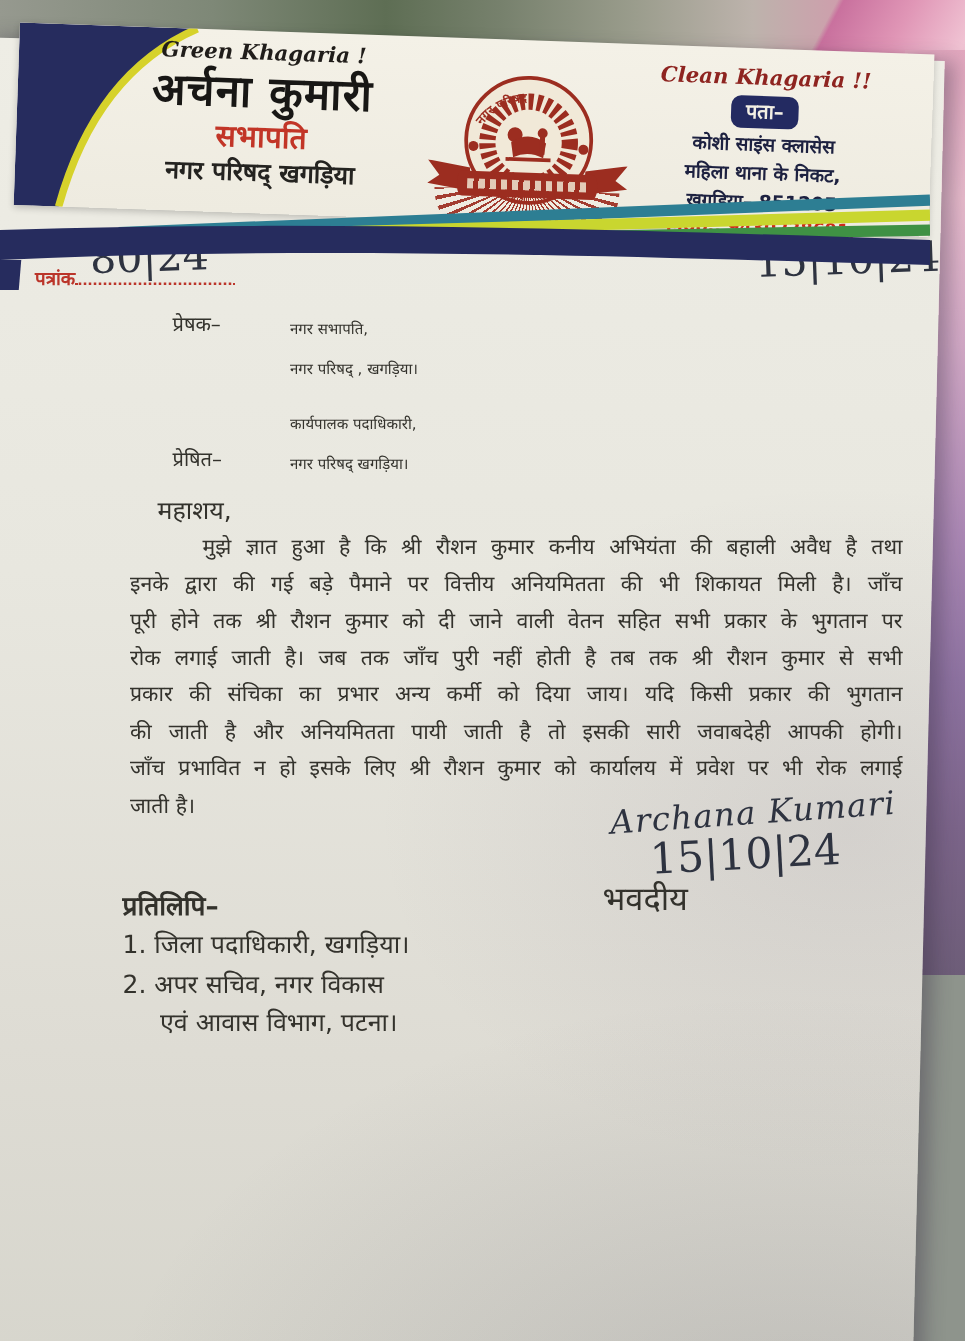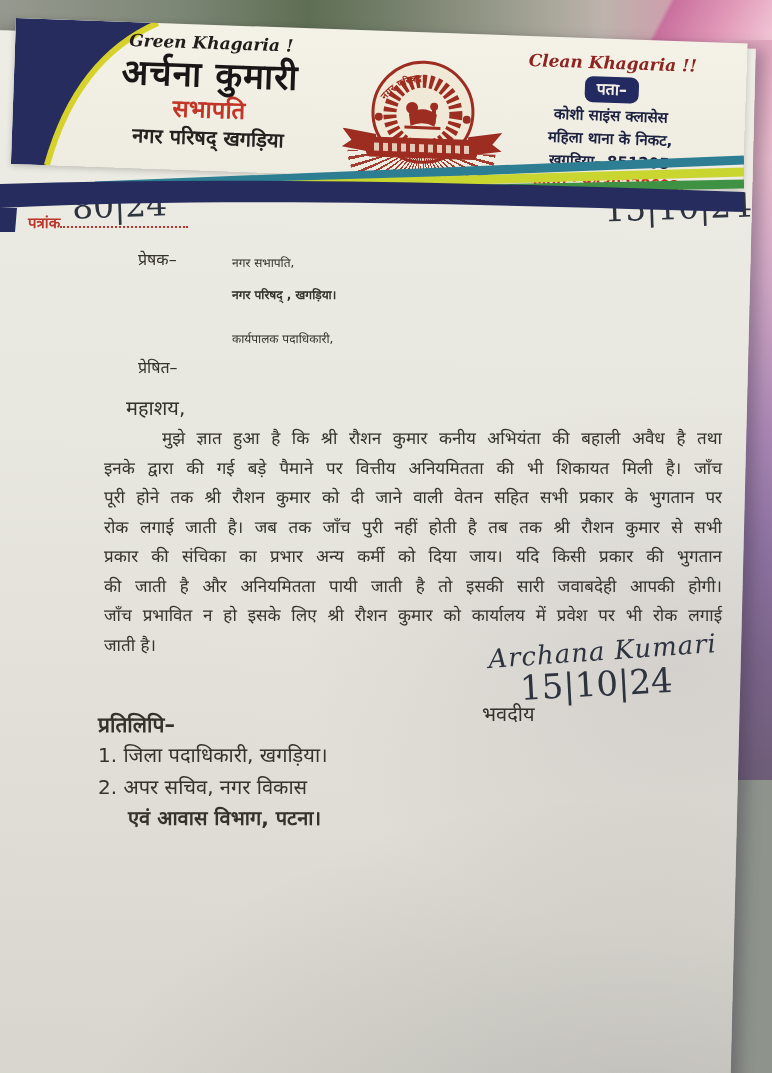--- a/index.html
+++ b/index.html
@@ -64,21 +64,21 @@
   .redlbl{font-size:15px;font-weight:bold;color:#bb352a;}
   .dotline{display:inline-block;border-bottom:2px dotted #bb352a;height:14px;}
   .hand{position:absolute;font-family:"DejaVu Serif","Liberation Serif",serif;
     color:#2e3340;white-space:nowrap;}
   .fromto-label{font-size:16px;font-weight:normal;}
   .fromto-line{font-size:12px;line-height:31px;}
   .body-line{font-size:17px;line-height:29.5px;text-align:justify;text-align-last:justify;}
   .body-line.first{padding-left:58px;}
   .body-line.last{text-align-last:left;}
   .copy-list div{font-size:20px;line-height:31.5px;color:#33322c;}
-  .copy-list div:nth-child(3){padding-left:30px;font-weight:bold;}
+  .copy-list div:nth-child(3){padding-left:30px;}
 </style>
 </head>
 <body>
 
 <div class="stage">
 
   <div class="bg-top"></div>
   <div class="bg-topright"></div>
   <div class="bg-right"></div>
 
@@ -148,42 +148,43 @@
 
   <div class="ltxt" style="left:28px;top:212px;">
     <span class="redlbl">पत्रांक</span><span class="dotline" style="width:128px;"></span>
   </div>
   <div class="hand" style="left:72px;top:186px;font-size:33px;transform:rotate(-2deg);">80|24</div>
 
   <div class="hand" style="left:604px;top:188px;font-size:33px;transform:rotate(-2deg);">15|10|24</div>
 
   <div class="ltxt fromto-label" style="left:138px;top:248px;">प्रेषक–</div>
   <div class="ltxt fromto-line" style="left:232px;top:248px;">नगर सभापति,</div>
-  <div class="ltxt fromto-line" style="left:232px;top:280px;font-weight:bold;">नगर परिषद् , खगड़िया।</div>
+  <div class="ltxt fromto-line" style="left:232px;top:280px;">नगर परिषद् , खगड़िया।</div>
 
   <div class="ltxt fromto-label" style="left:138px;top:324px;margin-top:32px;">प्रेषित–</div>
   <div class="ltxt fromto-line" style="left:232px;top:324px;">कार्यपालक पदाधिकारी,</div>
+  <div class="ltxt fromto-line" style="left:232px;top:356px;">नगर परिषद् खगड़िया।</div>
 
   <div class="ltxt" style="left:126px;top:394px;font-size:20px;">महाशय,</div>
   <div class="ltxt" style="left:104px;top:424px;width:618px;">
     <div class="body-list">
         <div class="body-line first">मुझे ज्ञात हुआ है कि श्री रौशन कुमार कनीय अभियंता की बहाली अवैध है तथा</div>
         <div class="body-line">इनके द्वारा की गई बड़े पैमाने पर वित्तीय अनियमितता की भी शिकायत मिली है। जाँच</div>
         <div class="body-line">पूरी होने तक श्री रौशन कुमार को दी जाने वाली वेतन सहित सभी प्रकार के भुगतान पर</div>
         <div class="body-line">रोक लगाई जाती है। जब तक जाँच पुरी नहीं होती है तब तक श्री रौशन कुमार से सभी</div>
         <div class="body-line">प्रकार की संचिका का प्रभार अन्य कर्मी को दिया जाय। यदि किसी प्रकार की भुगतान</div>
         <div class="body-line">की जाती है और अनियमितता पायी जाती है तो इसकी सारी जवाबदेही आपकी होगी।</div>
         <div class="body-line">जाँच प्रभावित न हो इसके लिए श्री रौशन कुमार को कार्यालय में प्रवेश पर भी रोक लगाई</div>
         <div class="body-line last">जाती है।</div>
       </div>
   </div>
 
   <div class="hand" style="left:488px;top:636px;font-size:26px;font-style:italic;letter-spacing:1px;transform:rotate(-4deg);">Archana Kumari</div>
   <div class="hand" style="left:520px;top:664px;font-size:34px;transform:rotate(-3deg);">15|10|24</div>
-  <div class="ltxt" style="left:482px;top:700px;font-size:20px;">भवदीय</div>
+  <div class="ltxt" style="left:482px;top:700px;font-size:26px;">भवदीय</div>
 
   <div class="ltxt" style="left:98px;top:710px;font-size:21px;font-weight:bold;">प्रतिलिपि–</div>
   <div class="ltxt copy-list" style="left:98px;top:740px;">
       <div>1. जिला पदाधिकारी, खगड़िया।</div>
       <div>2. अपर सचिव, नगर विकास</div>
       <div>एवं आवास विभाग, पटना।</div>
     </div>
 
 </div>
 

